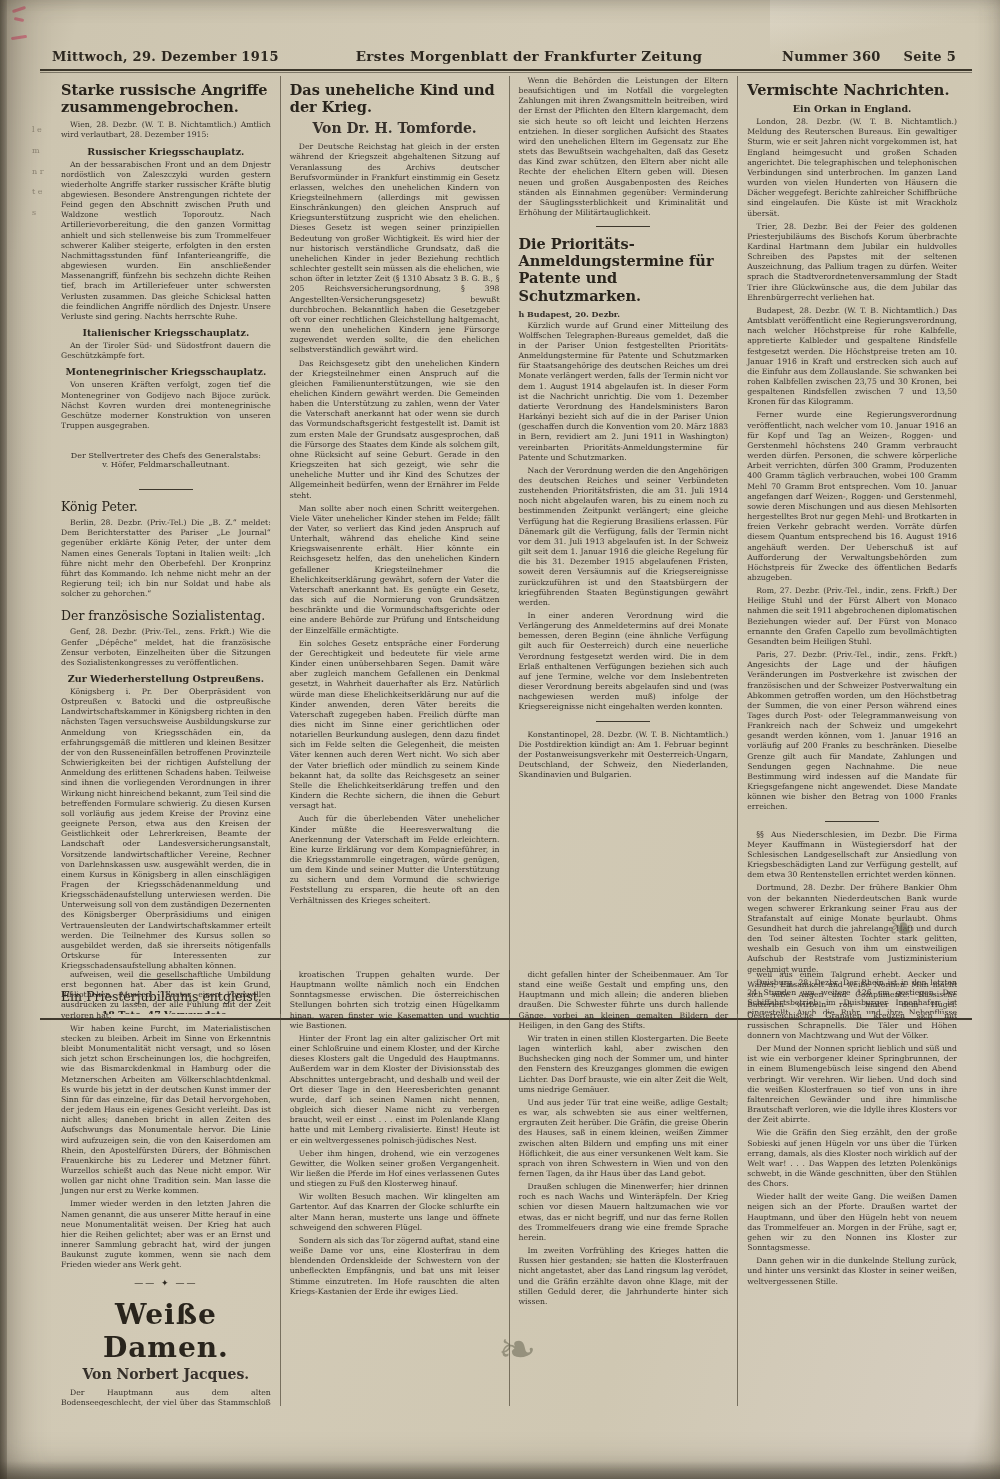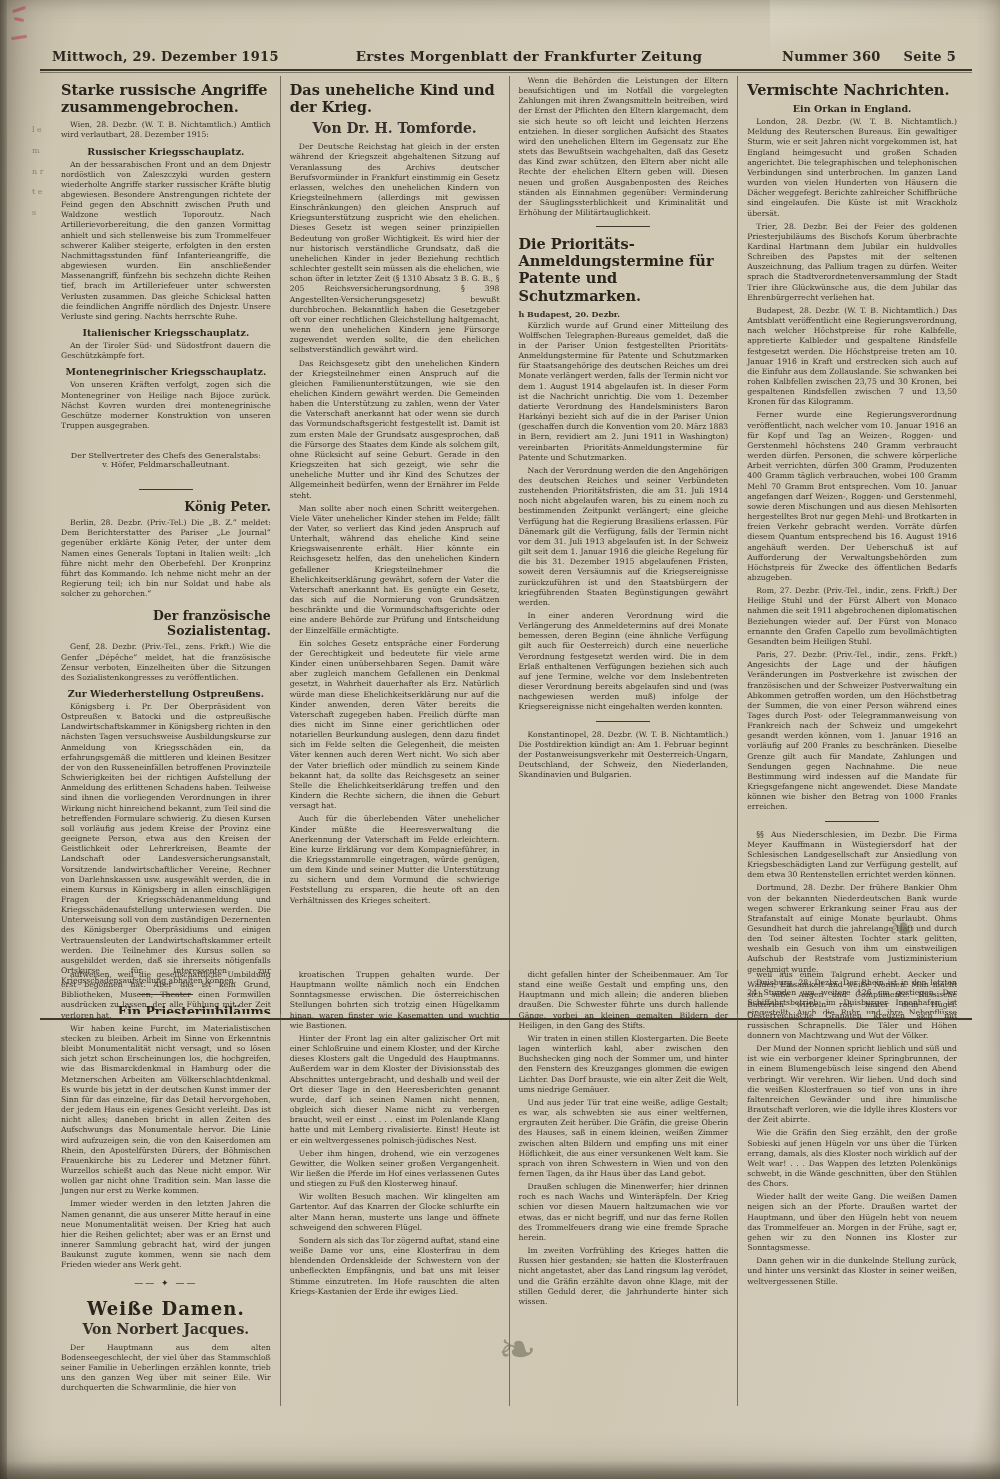--- a/index.html
+++ b/index.html
@@ -34,22 +34,22 @@
   
   .section{position:absolute;left:52px;right:34px;display:flex;}
   #top-section{top:76px;height:938px;}
   #feuilleton-section{top:970px;height:436px;}
   #midrule{position:absolute;left:40px;right:28px;top:1018px;border-top:2px solid #403a2e;}
   .col{flex:1 1 0;padding:0 9px;overflow:hidden;}
   .col + .col{border-left:1px solid rgba(70,63,48,.65);}
 
   
   .b-headline1{font-weight:bold;font-size:14.5px;line-height:1.18;text-align:left;margin:5px 0 5px;color:#29241c;}
-  .b-headline2{font-weight:bold;font-size:12.5px;line-height:1.2;text-align:right;margin:9px 0 4px;color:#29241c;}
-  .b-title{font-weight:bold;font-size:18px;text-align:center;letter-spacing:1px;margin:10px 0 2px;color:#29241c;}
+  .b-headline2{font-weight:normal;font-size:12.5px;line-height:1.2;text-align:left;margin:9px 0 4px;color:#29241c;}
+  .b-title{font-weight:bold;font-size:28px;text-align:center;letter-spacing:1px;margin:10px 0 2px;color:#29241c;}
   .b-sub{font-weight:bold;font-size:9.5px;text-align:center;margin:5px 0 3px;color:#2d2820;}
   .b-byline{font-weight:bold;font-size:14px;text-align:center;margin:2px 0 6px;}
   .b-dateline{font-weight:bold;font-size:8px;margin:2px 8px 2px 0;}
   .b-para{font-size:7.7px;line-height:1.32;text-align:justify;text-indent:9px;margin:0 0 3px;hyphens:auto;}
   .b-sig{font-size:8px;text-align:center;white-space:pre-line;margin:20px 0;}
   .b-divider{width:54px;border-top:1.5px solid #3c372c;margin:8px auto;}
   .b-orn{text-align:center;font-size:9px;letter-spacing:2px;margin:7px 0 2px;color:#2d2820;}
   .shadow-bottom{position:absolute;left:0;right:0;bottom:0;height:18px;
     background:linear-gradient(180deg,rgba(50,44,34,0),rgba(50,44,34,.45));}
 </style>
@@ -78,21 +78,21 @@
 
   <div id="top-section" class="section">
     <div class="col">
         <div class="b-headline1">Starke russische Angriffe zusammengebrochen.</div>
         <p class="b-para">Wien, 28. Dezbr. (W. T. B. Nichtamtlich.) Amtlich wird verlautbart, 28. Dezember 1915:</p>
         <div class="b-sub">Russischer Kriegsschauplatz.</div>
         <p class="b-para">An der bessarabischen Front und an dem Dnjestr nordöstlich von Zaleszczyki wurden gestern wiederholte Angriffe starker russischer Kräfte blutig abgewiesen. Besondere Anstrengungen richtete der Feind gegen den Abschnitt zwischen Pruth und Waldzone westlich Toporoutz. Nach Artillerievorbereitung, die den ganzen Vormittag anhielt und sich stellenweise bis zum Trommelfeuer schwerer Kaliber steigerte, erfolgten in den ersten Nachmittagsstunden fünf Infanterieangriffe, die abgewiesen wurden. Ein anschließender Massenangriff, fünfzehn bis sechzehn dichte Reihen tief, brach im Artilleriefeuer unter schwersten Verlusten zusammen. Das gleiche Schicksal hatten die feindlichen Angriffe nördlich des Dnjestr. Unsere Verluste sind gering. Nachts herrschte Ruhe.</p>
         <div class="b-sub">Italienischer Kriegsschauplatz.</div>
         <p class="b-para">An der Tiroler Süd- und Südostfront dauern die Geschützkämpfe fort.</p>
         <div class="b-sub">Montenegrinischer Kriegsschauplatz.</div>
-        <p class="b-para">Von unseren Kräften verfolgt, zogen sich die Montenegriner von Heilige nach Bijoce zurück. Nächst Kovren wurden drei montenegrinische Geschütze moderner Konstruktion von unseren Truppen ausgegraben.</p>
+        <p class="b-para">Von unseren Kräften verfolgt, zogen tief die Montenegriner von Godijevo nach Bijoce zurück. Nächst Kovren wurden drei montenegrinische Geschütze moderner Konstruktion von unseren Truppen ausgegraben.</p>
         <div class="b-sig">Der Stellvertreter des Chefs des Generalstabs:
 v. Höfer, Feldmarschalleutnant.</div>
         <div class="b-divider"></div>
         <div class="b-headline2">König Peter.</div>
         <p class="b-para">Berlin, 28. Dezbr. (Priv.-Tel.) Die „B. Z.“ meldet: Dem Berichterstatter des Pariser „Le Journal“ gegenüber erklärte König Peter, der unter dem Namen eines Generals Toptani in Italien weilt: „Ich führe nicht mehr den Oberbefehl. Der Kronprinz führt das Kommando. Ich nehme nicht mehr an der Regierung teil; ich bin nur Soldat und habe als solcher zu gehorchen.“</p>
         <div class="b-headline2">Der französische Sozialistentag.</div>
         <p class="b-para">Genf, 28. Dezbr. (Priv.-Tel., zens. Frkft.) Wie die Genfer „Dépêche“ meldet, hat die französische Zensur verboten, Einzelheiten über die Sitzungen des Sozialistenkongresses zu veröffentlichen.</p>
         <div class="b-sub">Zur Wiederherstellung Ostpreußens.</div>
         <p class="b-para">Königsberg i. Pr. Der Oberpräsident von Ostpreußen v. Batocki und die ostpreußische Landwirtschaftskammer in Königsberg richten in den nächsten Tagen versuchsweise Ausbildungskurse zur Anmeldung von Kriegsschäden ein, da erfahrungsgemäß die mittleren und kleinen Besitzer der von den Russeneinfällen betroffenen Provinzteile Schwierigkeiten bei der richtigen Aufstellung der Anmeldung des erlittenen Schadens haben. Teilweise sind ihnen die vorliegenden Verordnungen in ihrer Wirkung nicht hinreichend bekannt, zum Teil sind die betreffenden Formulare schwierig. Zu diesen Kursen soll vorläufig aus jedem Kreise der Provinz eine geeignete Person, etwa aus den Kreisen der Geistlichkeit oder Lehrerkreisen, Beamte der Landschaft oder Landesversicherungsanstalt, Vorsitzende landwirtschaftlicher Vereine, Rechner von Darlehnskassen usw. ausgewählt werden, die in einem Kursus in Königsberg in allen einschlägigen Fragen der Kriegsschädenanmeldung und Kriegsschädenaufstellung unterwiesen werden. Die Unterweisung soll von dem zuständigen Dezernenten des Königsberger Oberpräsidiums und einigen Vertrauensleuten der Landwirtschaftskammer erteilt werden. Die Teilnehmer des Kursus sollen so ausgebildet werden, daß sie ihrerseits nötigenfalls Ortskurse für Interessenten zur Kriegsschadensaufstellung abhalten können.</p>
         <div class="b-divider"></div>

